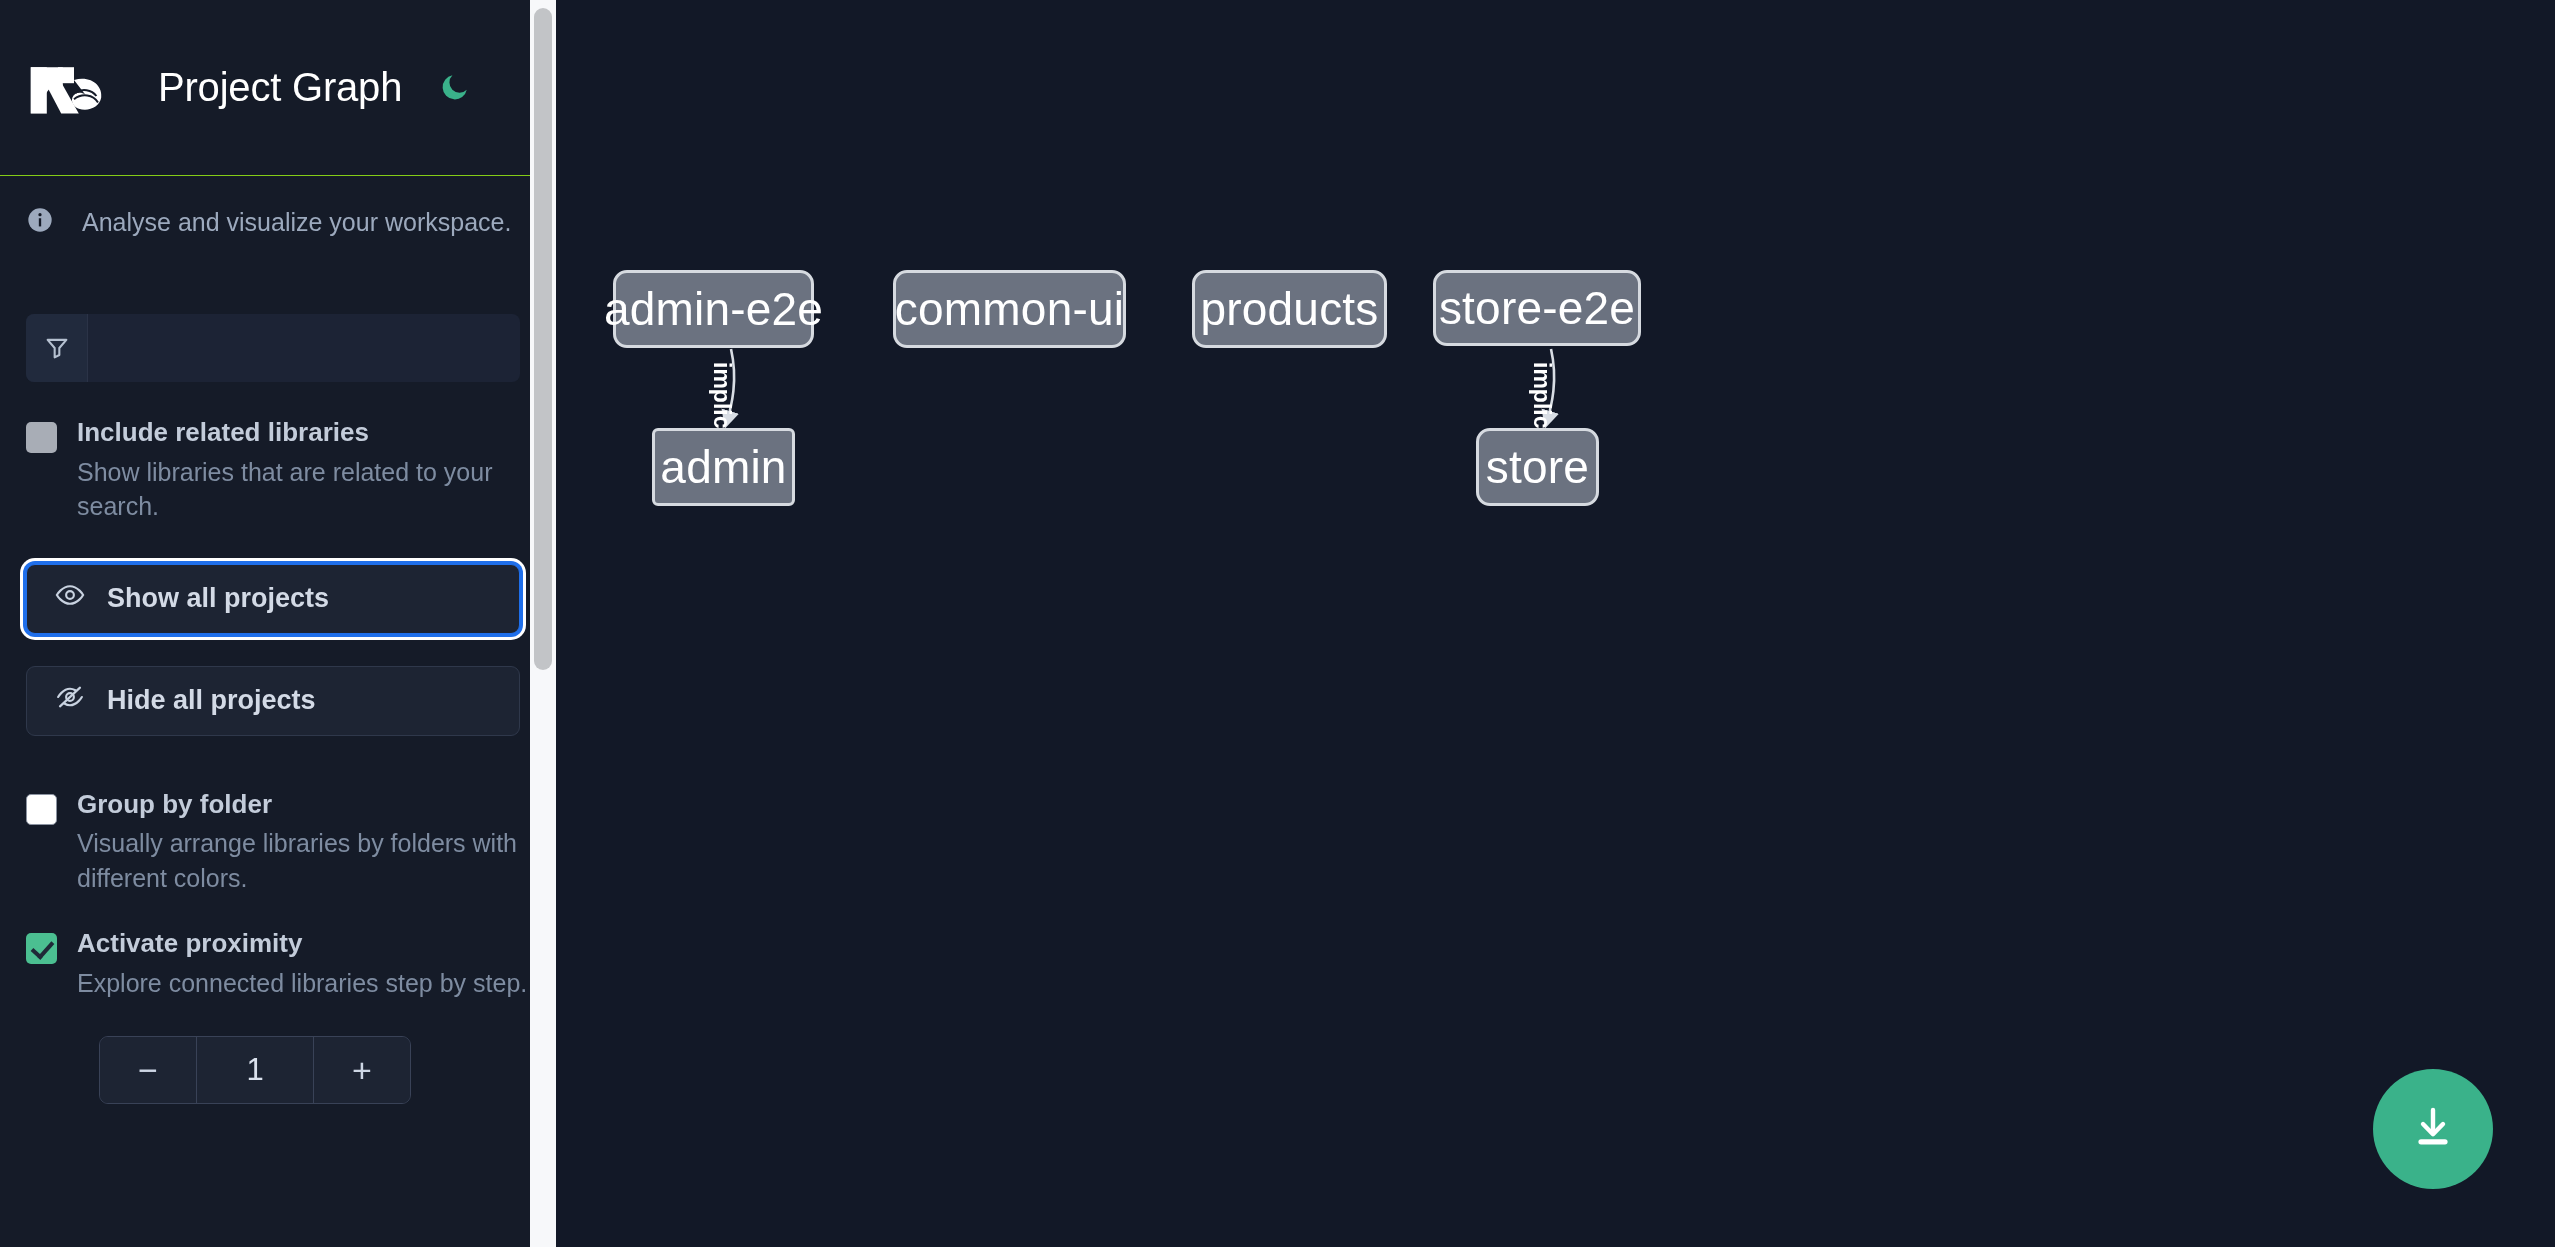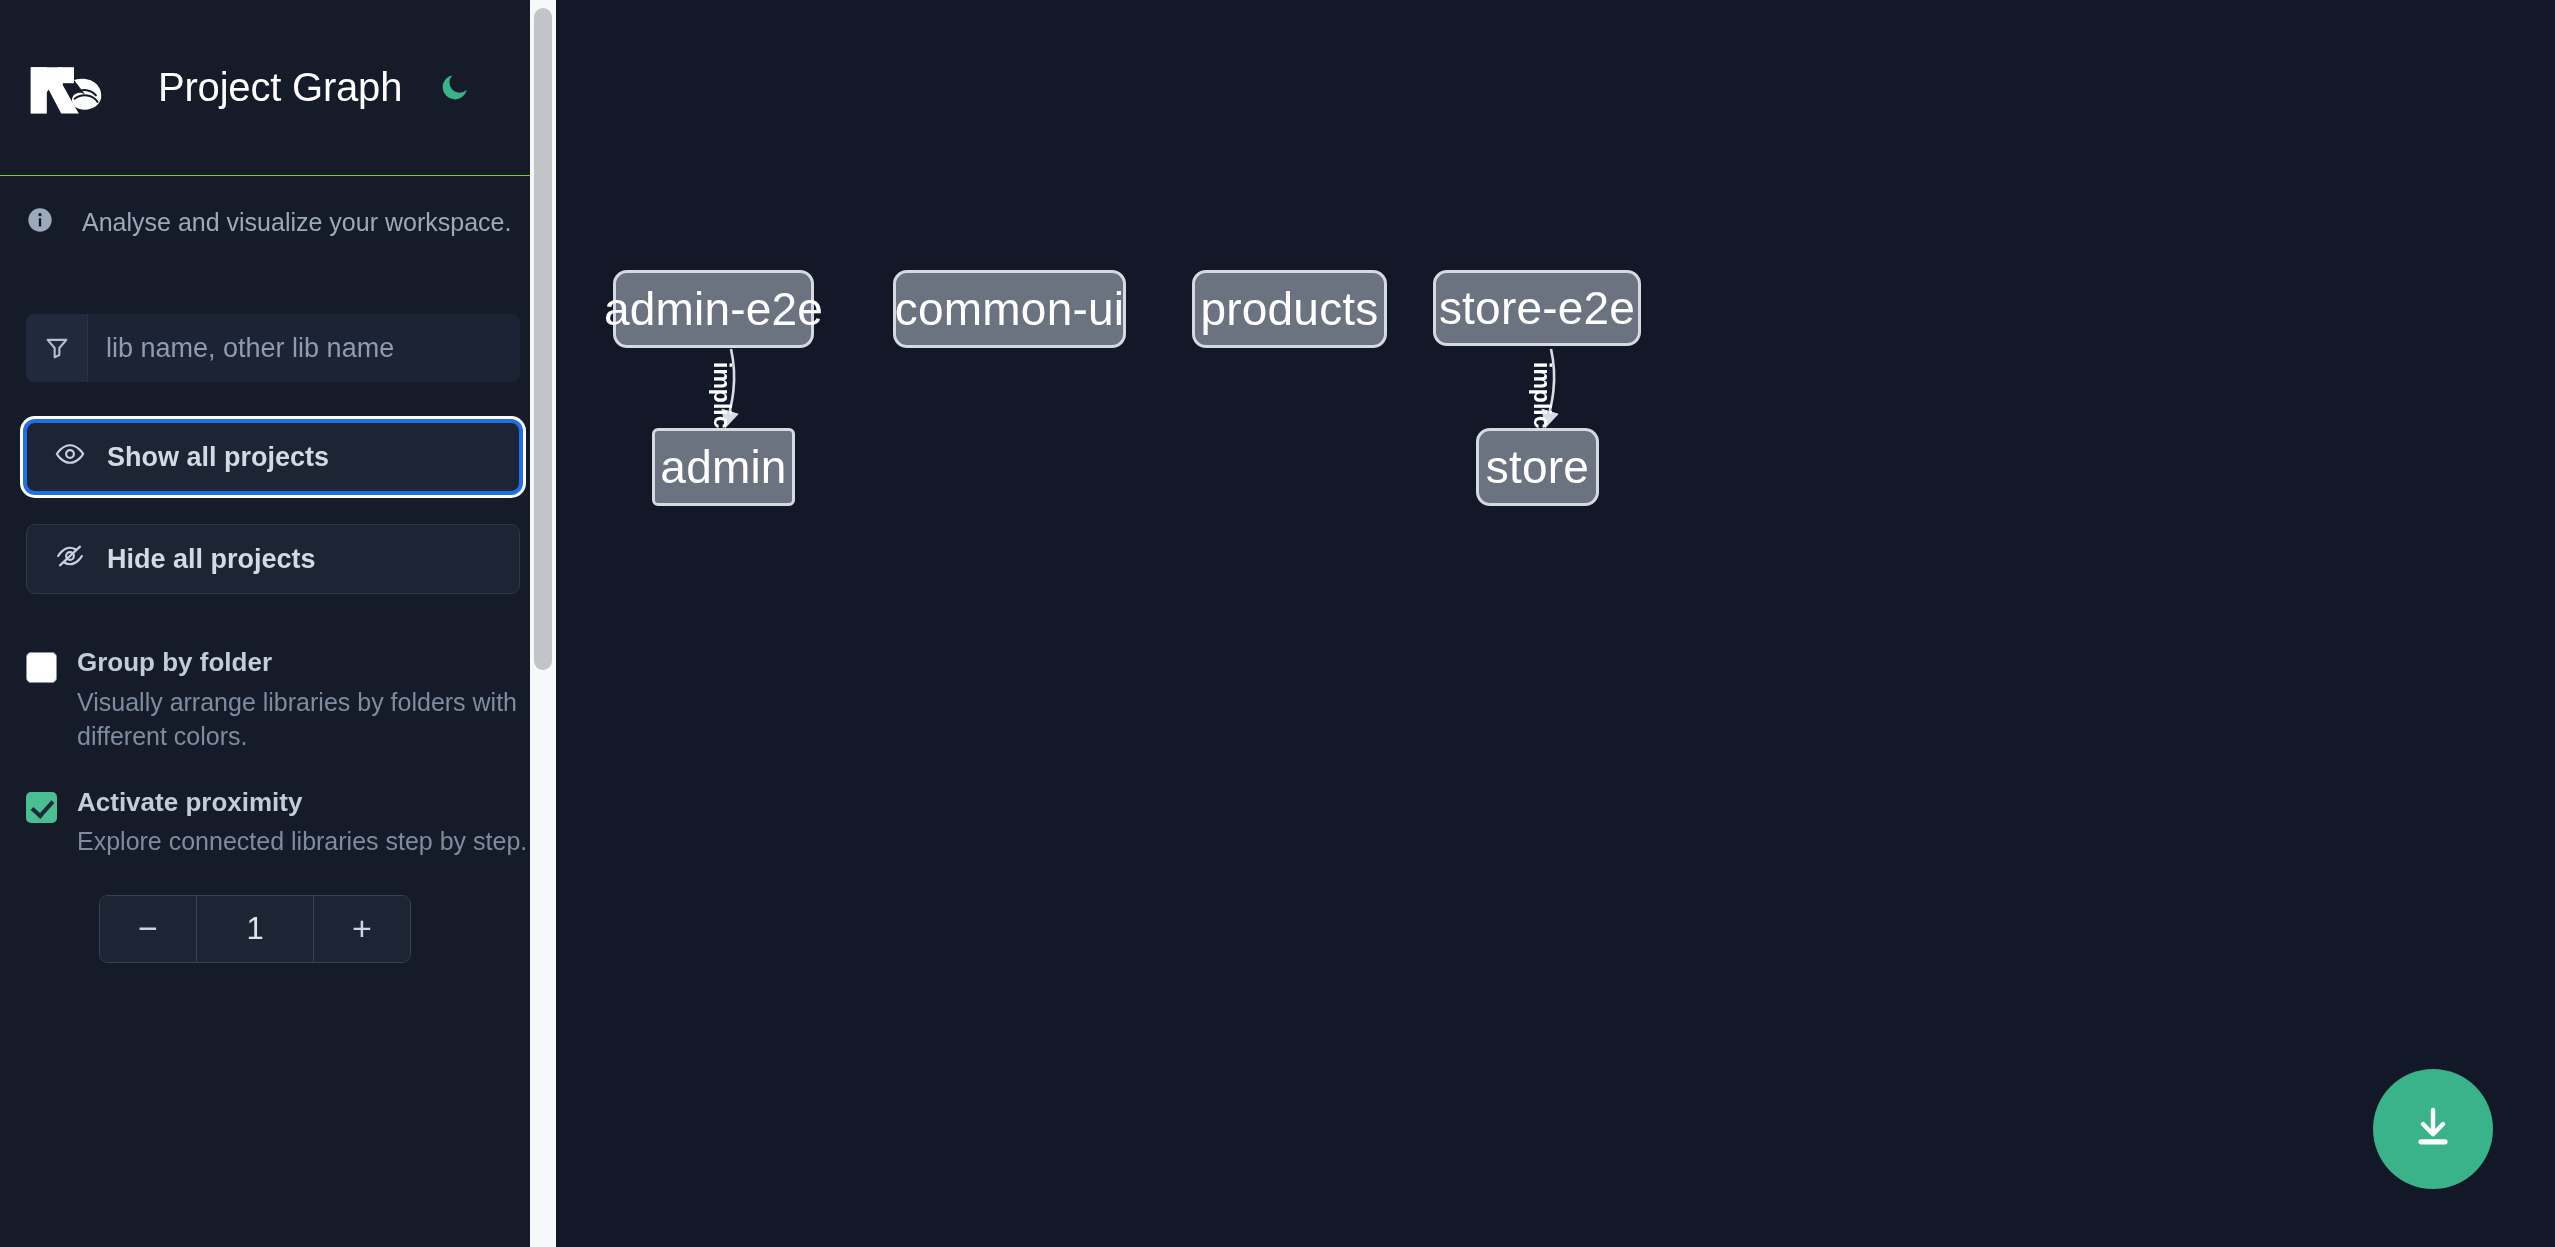--- a/index.html
+++ b/index.html
@@ -242,23 +242,29 @@
         </span>
         <span class="hint-text">Analyse and visualize your workspace.</span>
       </div>
 
       <div class="search-wrap">
         <span class="search-icon-box">
           <svg viewBox="0 0 24 24" width="28" height="28" aria-hidden="true">
             <path d="M4 5h16l-6 7v6l-4 2v-8z" fill="none" stroke="#b5c0d0" stroke-width="1.8" stroke-linejoin="round"></path>
           </svg>
         </span>
-        <input class="search-input" type="text" placeholder="lib name, other lib name" style="">
-      </div>
-
+      </div>
+
+      <div class="opt-block">
+        <span class="cb cb-disabled"></span>
+        <span class="opt-text">
+          <span class="opt-title">Include related libraries</span>
+          <div class="opt-desc">Show libraries that are related to your search.</div>
+        </span>
+      </div>
 
       <div class="btn-stack">
         <div class="big-btn focused">
           <span>
             <svg viewBox="0 0 24 24" width="30" height="30" aria-hidden="true">
               <path d="M1.5 12S5.5 5 12 5s10.5 7 10.5 7-4 7-10.5 7S1.5 12 1.5 12z" fill="none" stroke="#c8d2e0" stroke-width="1.7"></path>
               <circle cx="12" cy="12" r="3.1" fill="none" stroke="#c8d2e0" stroke-width="1.7"></circle>
             </svg>
           </span>
           <span>Show all projects</span>

